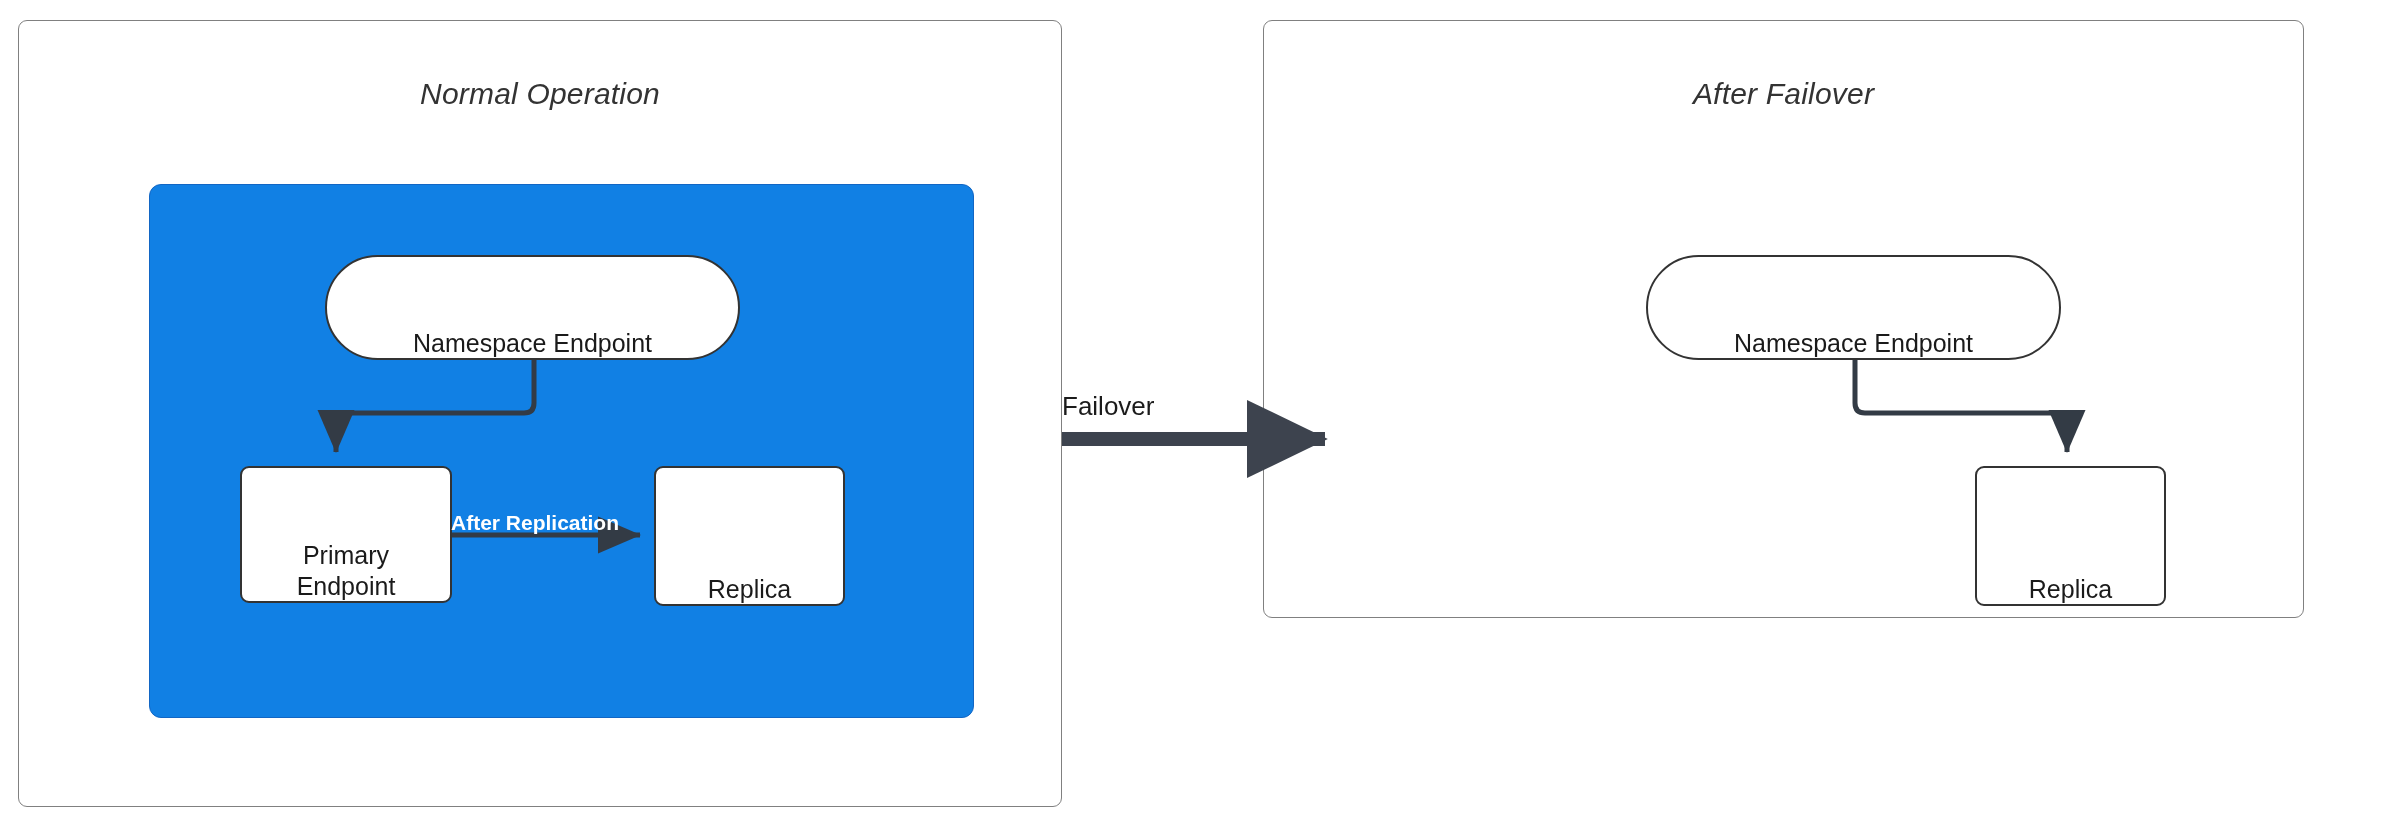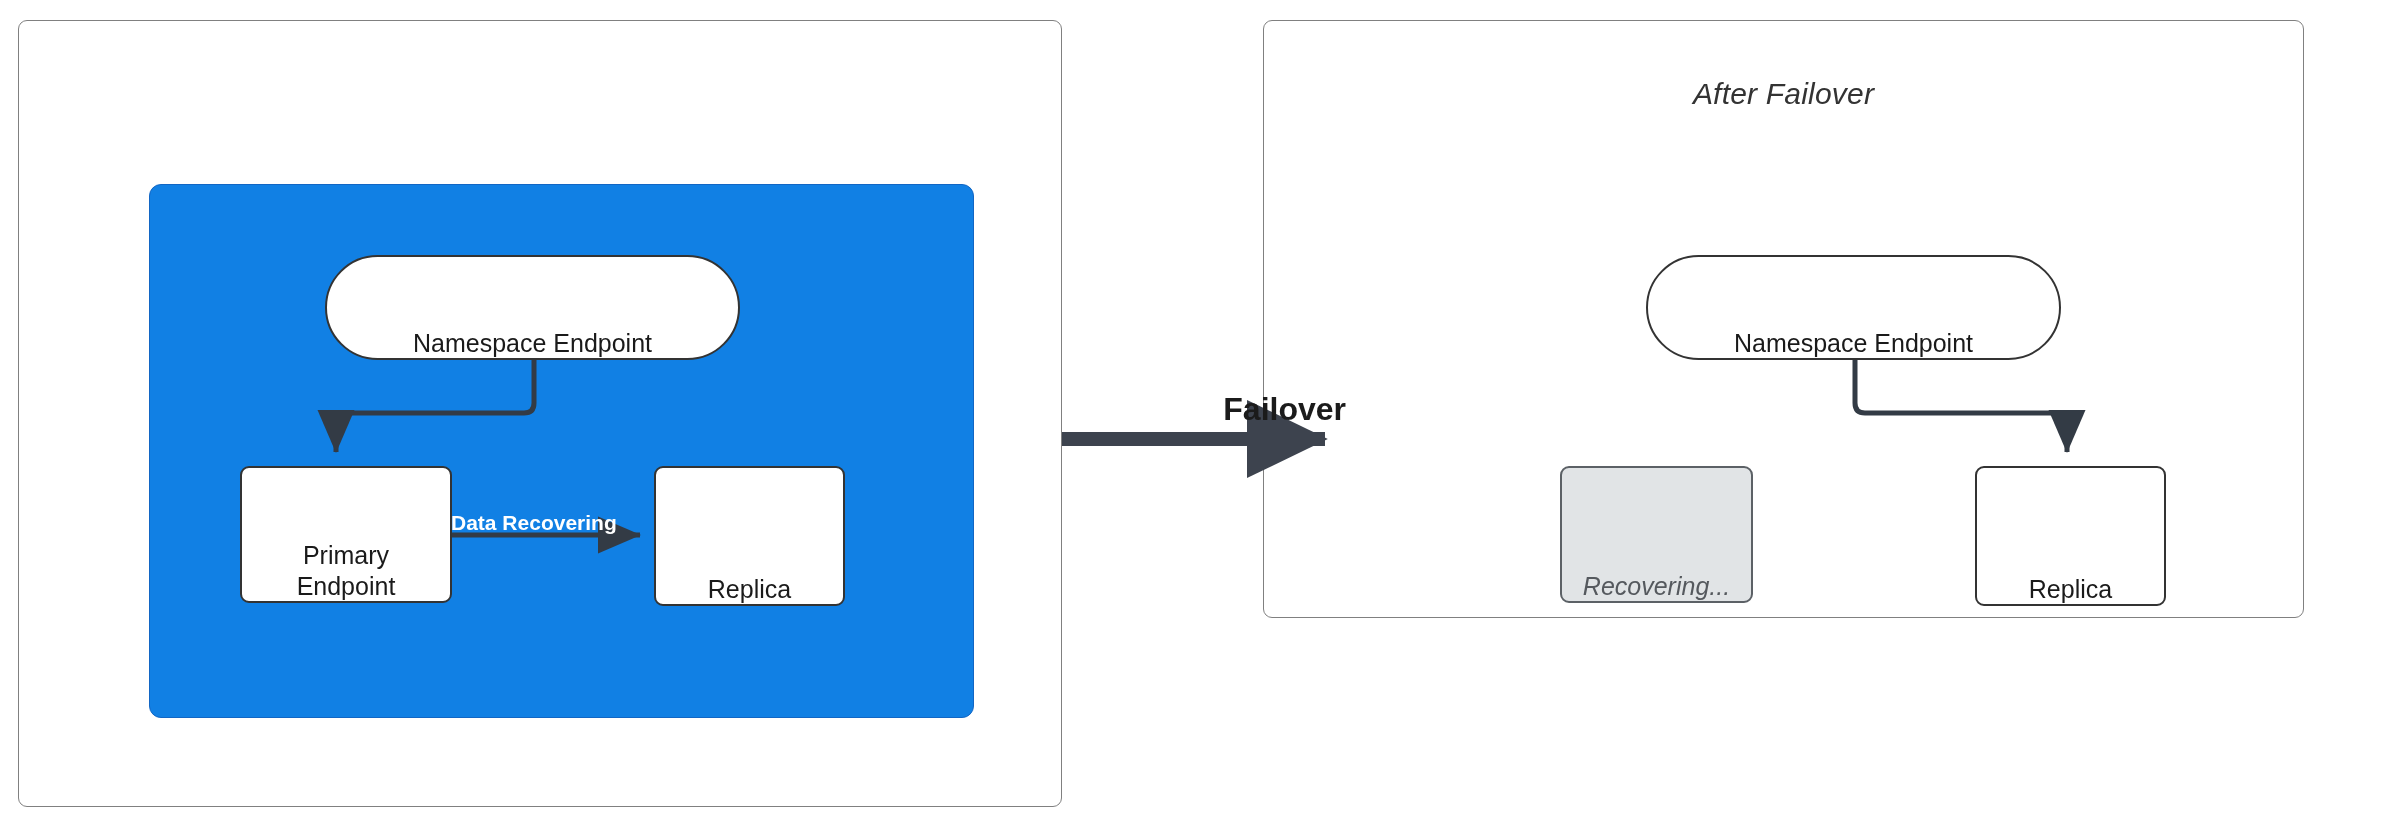--- a/index.html
+++ b/index.html
@@ -112,34 +112,34 @@
     z-index: 4;
   }
   #label-data-replication { left: 451px; top: 511px; }
 
   
   #failover-label {
     position: absolute;
     left: 1062px;
     top: 391px;
     width: 284px;
-    text-align: right;
-    font-size: 32px;
+    text-align: left;
+    font-size: 26px;
     color: #1b1b1b;
     white-space: nowrap;
     z-index: 4;
-    font-weight: bold;
   }
 </style>
 </head>
 <body>
 
 <div id="stage">
 
   <div class="panel" id="panel-left">
+    <div class="panel-title">Normal Operation</div>
     <div class="blue-box" id="blue-left"></div>
   </div>
 
   <div class="panel" id="panel-right">
     <div class="panel-title">After Failover</div>
 
   </div>
 
   <svg class="edges" viewBox="0 0 2407 828">
     <defs>
@@ -172,25 +172,22 @@
   </div>
 
   <div class="node rect" id="node-l-replica">
     <span>Replica</span>
   </div>
 
   <div class="node pill" id="node-r-endpoint">
     <span>Namespace Endpoint</span>
   </div>
 
-  <div class="node rect recovering" id="node-r-recover">
-    <span>Recovering...</span>
-  </div>
 
   <div class="node rect" id="node-r-replica">
     <span>Replica</span>
   </div>
 
-  <div class="edge-label" id="label-data-replication">Data Recovering</div>
+  <div class="edge-label" id="label-data-replication">After Replication</div>
 
   <div id="failover-label">Failover</div>
 
 </div>
 
 </body></html>

